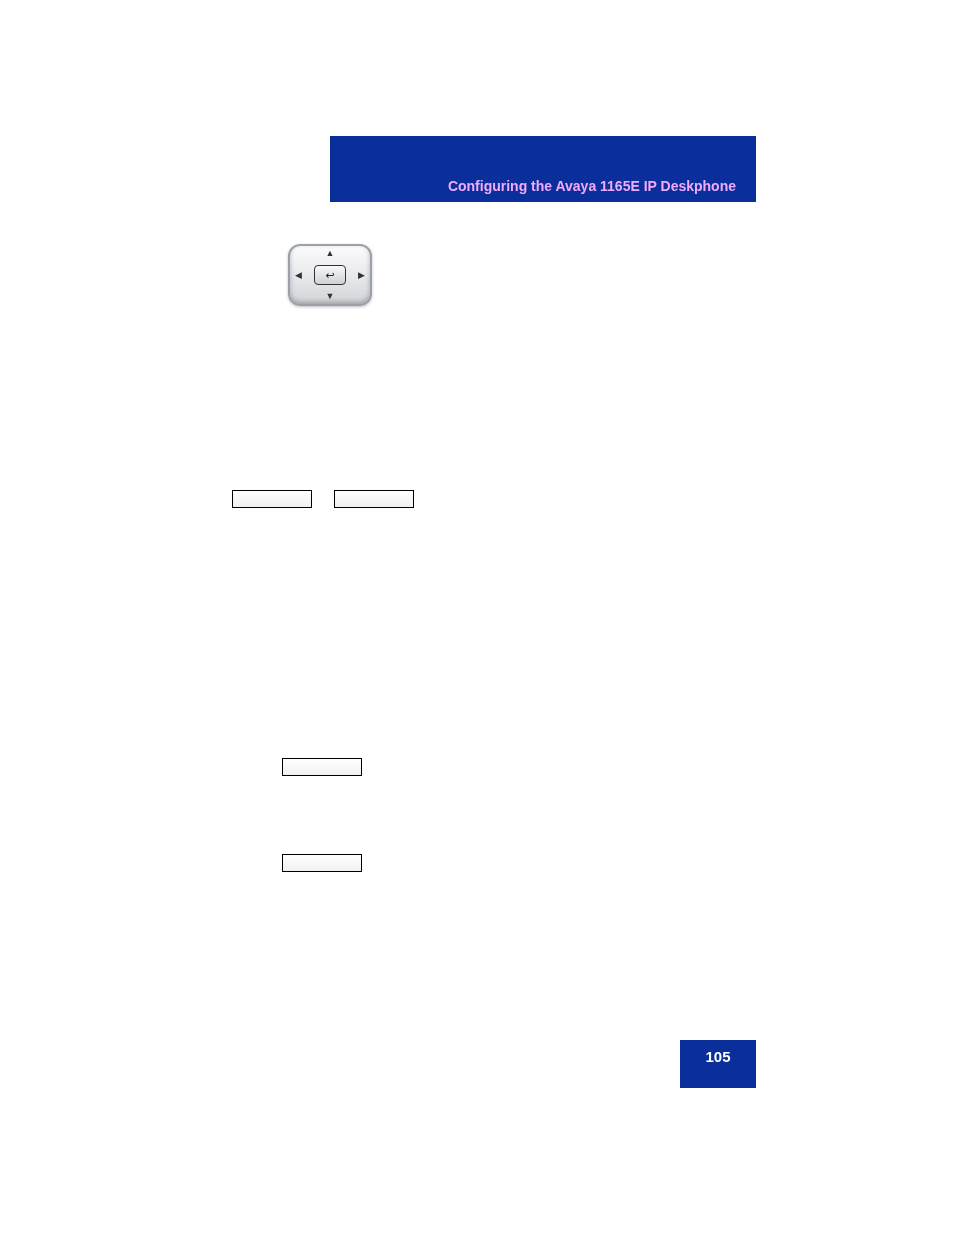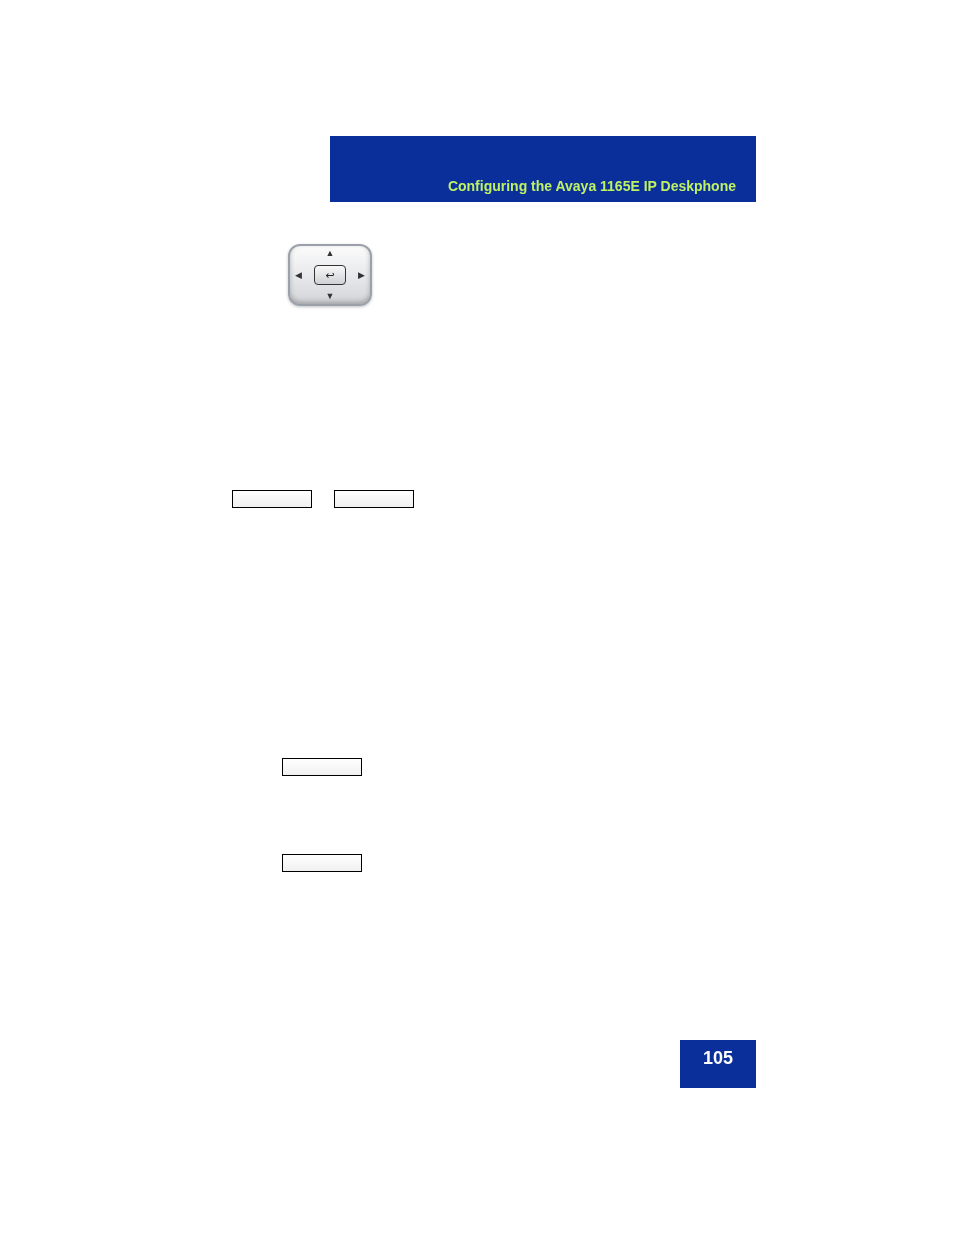--- a/index.html
+++ b/index.html
@@ -22,21 +22,21 @@
     left: 330px;
     width: 426px;
     height: 66px;
     background: #0b2f9a;
   }
   .header-text {
     position: absolute;
     bottom: 8px;
     left: 0;
     right: 10px;
-    color: #bef264;
+    color: #f0abfc;
     font-weight: bold;
     font-size: 14px;
     text-align: right;
     padding-right: 10px;
   }
   
   .navkey {
     position: absolute;
     top: 244px;
     left: 288px;
@@ -99,21 +99,21 @@
 
   .page-number-box {
     position: absolute;
     top: 1040px;
     left: 680px;
     width: 76px;
     height: 48px;
     background: #0b2f9a;
     color: #fff;
     font-weight: bold;
-    font-size: 18px;
+    font-size: 15px;
     display: flex;
     align-items: flex-start;
     justify-content: center;
     padding-top: 8px;
     box-sizing: border-box;
   }
 </style>
 </head>
 <body>
 

